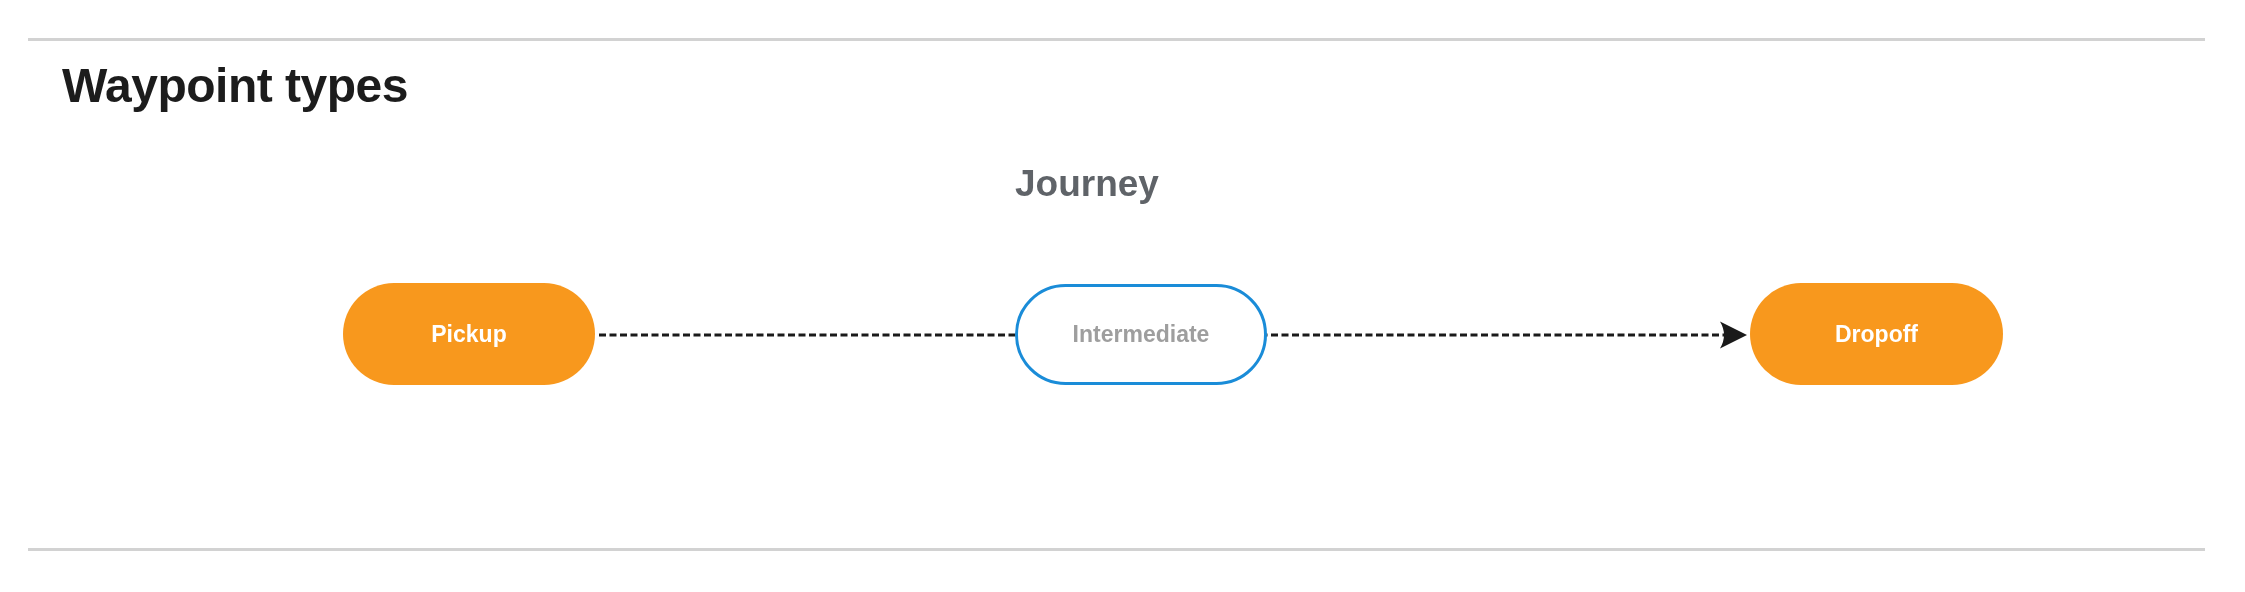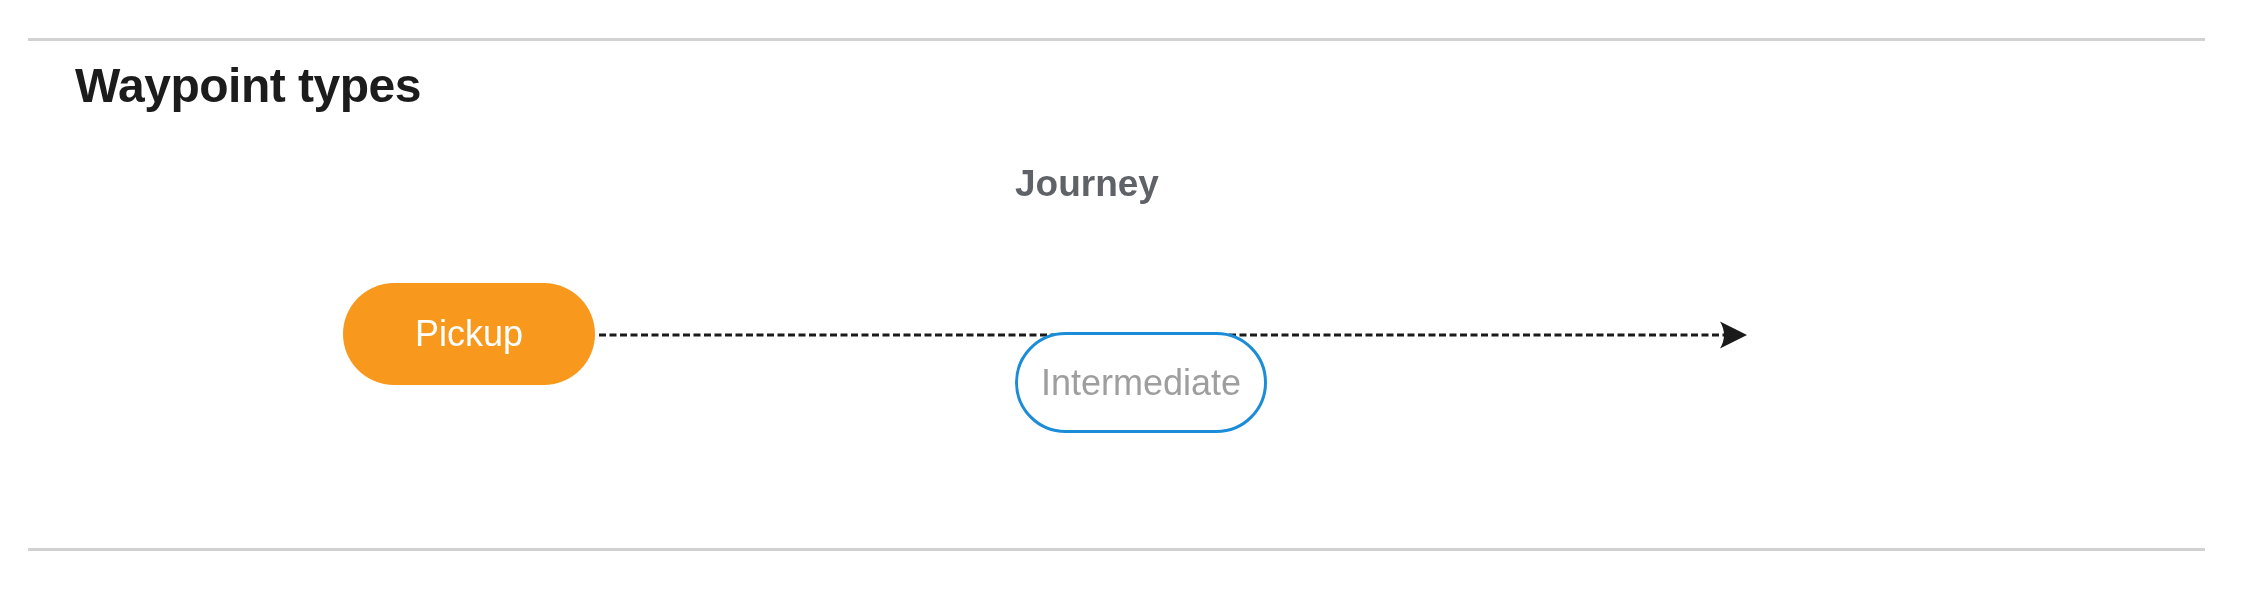--- a/index.html
+++ b/index.html
@@ -22,21 +22,20 @@
   .divider.bottom { top: 548px; }
 
   .page-heading {
     position: absolute;
     left: 62px;
     top: 58px;
     font-size: 48px;
     font-weight: 700;
     color: var(--heading-text, #1c1c1c);
     letter-spacing: -0.5px;
-    margin-left: 13px;
   }
 
   .figure { position: absolute; inset: 0; }
 
   .journey-label {
     position: absolute;
     left: 1015px;
     top: 163px;
     width: 252px;
     text-align: left;
@@ -52,32 +51,31 @@
     height: 592px;
     pointer-events: none;
   }
 
   .pill {
     position: absolute;
     display: flex;
     align-items: center;
     justify-content: center;
     border-radius: 60px;
-    font-size: 36px;
-    font-weight: 400;
+    font-size: 23px;
+    font-weight: 700;
   }
   .pill.terminal {
     background: var(--terminal-fill, #f8981d);
     color: var(--terminal-text, #ffffff);
   }
   .pill.intermediate {
     background: #ffffff;
     border: 3px solid var(--intermediate-border, #1a8cd8);
     color: var(--intermediate-text, #9e9e9e);
-    margin-top: 48px;
   }
   .pill.pickup   { left: 343px;  top: 283px; width: 252px; height: 102px; }
   .pill.waypoint { left: 1015px; top: 284px; width: 252px; height: 101px; }
   .pill.dropoff  { left: 1750px; top: 283px; width: 253px; height: 102px; }
 </style>
 </head>
 <body>
 
 <div class="divider top"></div>
 
@@ -93,16 +91,19 @@
   </svg>
 
   <div class="pill terminal pickup">
     <span>Pickup</span>
   </div>
 
   <div class="pill intermediate waypoint">
     <span>Intermediate</span>
   </div>
 
+  <div class="pill terminal dropoff">
+    <span>Dropoff</span>
+  </div>
 
 </div>
 
 <div class="divider bottom"></div>
 
 </body></html>

